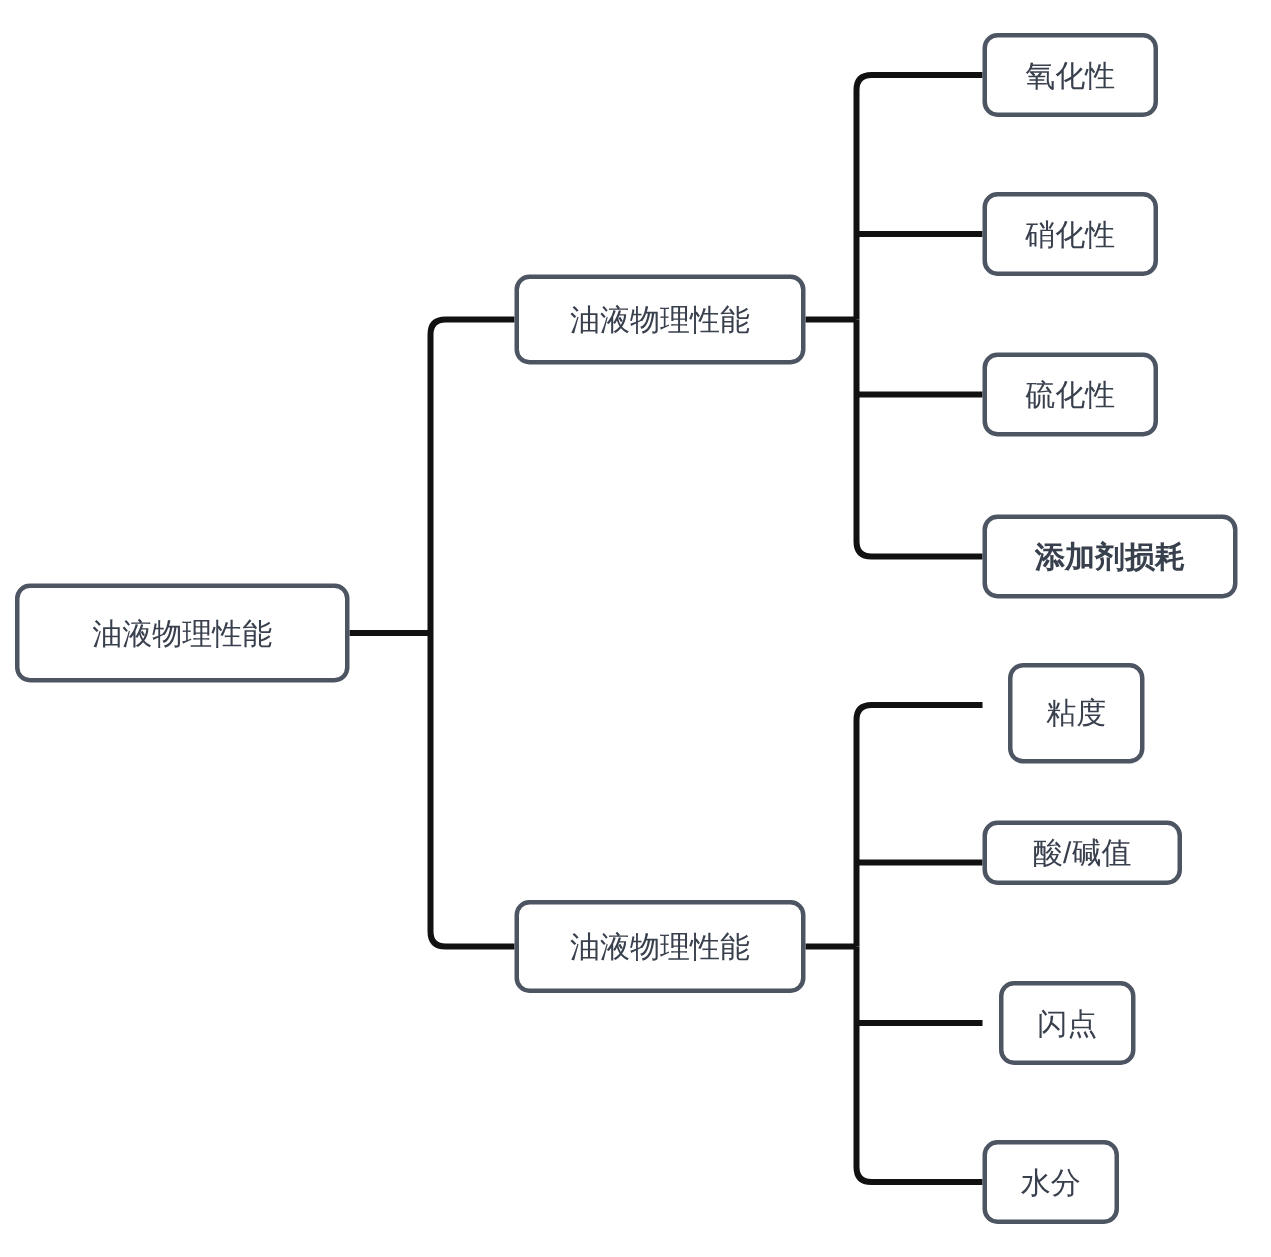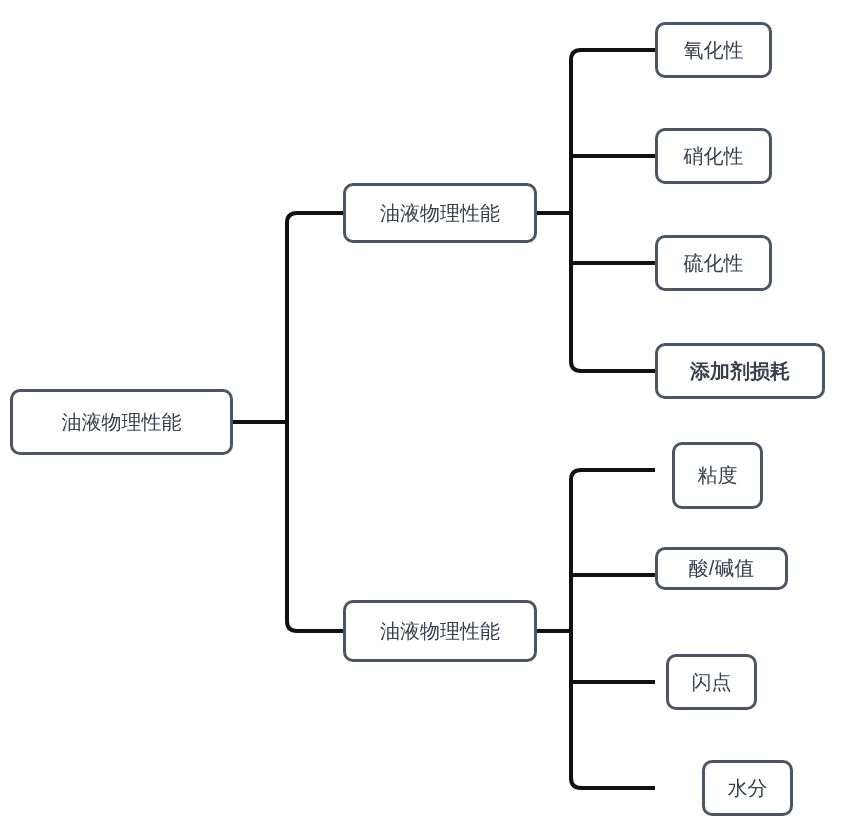--- a/index.html
+++ b/index.html
@@ -63,15 +63,15 @@
   <div class="node" style="left:343px;top:600px;width:194px;height:62px;">油液物理性能</div>
 
   <div class="node" style="left:655px;top:22px;width:117px;height:56px;">氧化性</div>
   <div class="node" style="left:655px;top:128px;width:117px;height:56px;">硝化性</div>
   <div class="node" style="left:655px;top:235px;width:117px;height:56px;">硫化性</div>
   <div class="node" style="left:655px;top:343px;width:170px;height:56px;font-weight:bold;">添加剂损耗</div>
 
   <div class="node" style="left:672px;top:442px;width:91px;height:67px;">粘度</div>
   <div class="node" style="left:655px;top:547px;width:133px;height:43px;text-align:right;">酸/碱值</div>
   <div class="node" style="left:655px;top:654px;width:91px;height:56px;margin-left:11px;">闪点</div>
-  <div class="node" style="left:655px;top:760px;width:91px;height:56px;margin-left:47px;">水分</div>
+  <div class="node" style="left:655px;top:760px;width:91px;height:56px;">水分</div>
 
 </div>
 
 </body></html>

